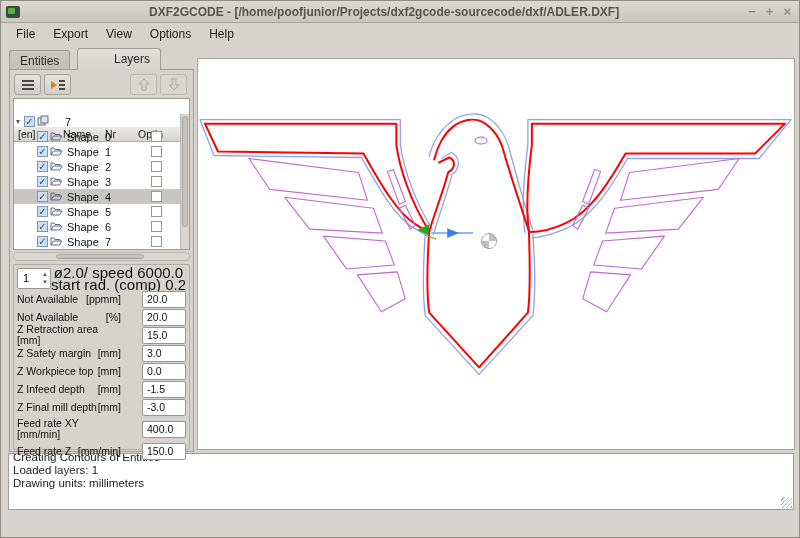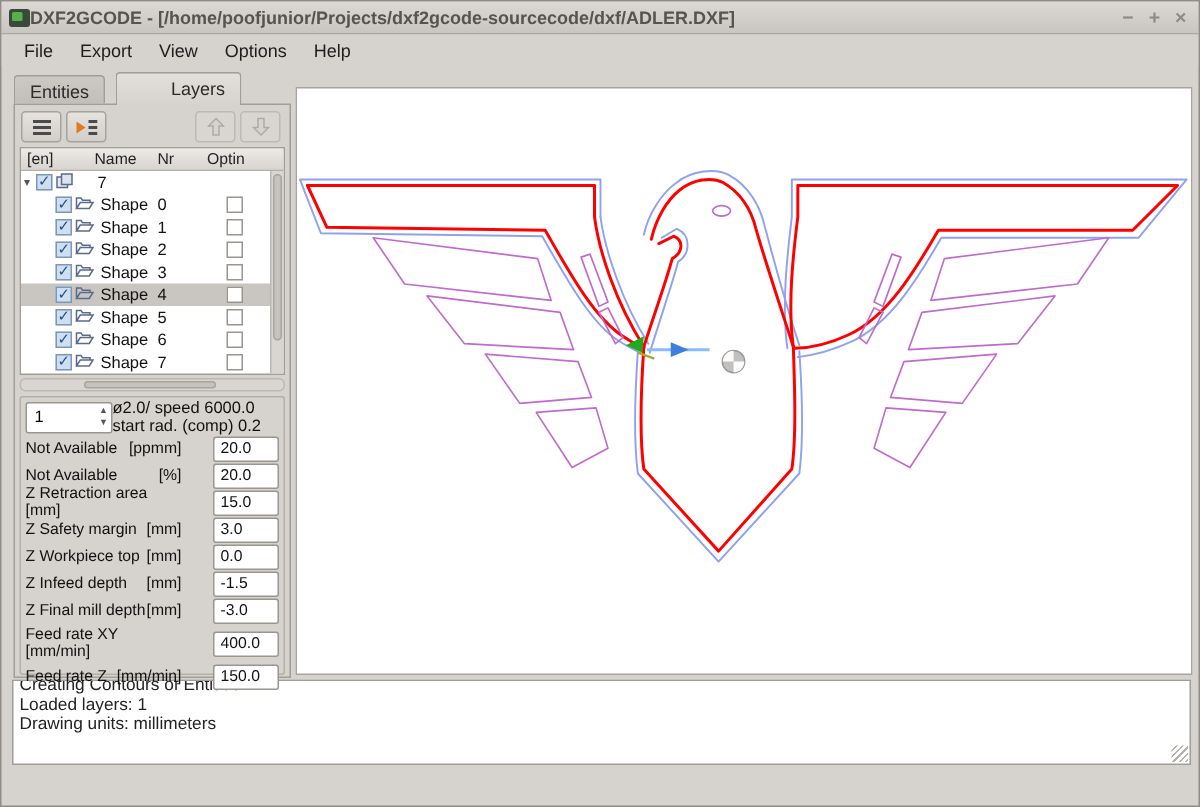--- a/index.html
+++ b/index.html
@@ -5,21 +5,21 @@
   html,body{margin:0;padding:0;background:#777;font-family:"Liberation Sans","DejaVu Sans",sans-serif;}
   *{box-sizing:border-box;}
   #window{position:relative;width:800px;height:538px;background:#d6d2cd;border:1px solid #8f8b85;overflow:hidden;}
 
   
   .titlebar{position:absolute;left:0;top:0;width:100%;height:22px;
     background:linear-gradient(#dcd9d5,#c9c5c0);border-bottom:1px solid #aaa69f;
     display:flex;align-items:center;}
   .appicon{width:14px;height:12px;margin-left:5px;background:#3a4a3a;border-radius:2px;position:relative;flex:0 0 auto;}
   .appicon:after{content:"";position:absolute;left:2px;top:2px;width:7px;height:6px;background:#57b04a;border-radius:1px;}
-  .title-text{flex:1;font-size:12px;font-weight:700;color:#57534e;white-space:nowrap;overflow:hidden;}
+  .title-text{flex:1;text-align:center;font-size:12px;font-weight:700;color:#57534e;white-space:nowrap;overflow:hidden;}
   .winbtns{display:flex;gap:10px;margin-right:8px;color:#8e8a84;font-size:13px;font-weight:700;}
   .winbtns span{cursor:default;line-height:20px;}
 
   
   .menubar{position:absolute;left:0;top:22px;width:100%;height:21px;display:flex;align-items:center;padding-left:6px;background:#d6d2cd;}
   .menu-item{font-size:12px;color:#1d1d1d;padding:0 9px;}
 
   
   .tab{position:absolute;font-size:12px;color:#2b2b2b;border:1px solid #a19d97;border-bottom:none;
     padding:3px 10px 2px;border-radius:3px 3px 0 0;}
@@ -29,21 +29,21 @@
   .pane{position:absolute;left:8px;top:68px;width:185px;height:383px;border:1px solid #a19d97;background:#d6d2cd;z-index:2;}
 
   
   .tbtn{position:absolute;top:4px;width:27px;height:21px;border:1px solid #a6a29c;border-radius:3px;
     background:linear-gradient(#e6e3df,#d2cec9);display:flex;align-items:center;justify-content:center;}
   .tbtn.disabled{background:#d9d5d0;border-color:#bdb9b3;}
 
   
   .tree{position:absolute;left:3px;top:28px;width:177px;height:152px;background:#fff;border:1px solid #a19d97;overflow:hidden;}
   .thead{position:relative;height:15px;background:linear-gradient(#eceae7,#d8d4cf);border-bottom:1px solid #b3afa9;
-    font-size:10.5px;color:#222;}
+    font-size:10.5px;color:#222;margin-top:28px;}
   .thead span{position:absolute;top:1px;}
   .th-en{left:4px;} .th-name{left:49px;} .th-nr{left:91px;} .th-opt{left:124px;width:46px;overflow:hidden;white-space:nowrap;}
   .trows{position:absolute;left:0;top:15px;right:9px;bottom:0;}
   .trow{position:relative;height:15px;font-size:11px;color:#111;display:flex;align-items:center;}
   .trow.selected{background:#c9c6c2;}
   .cb{width:11px;height:11px;border:1px solid #7e97b5;background:#cfdff2;flex:0 0 auto;
     font-size:10px;line-height:9px;text-align:center;color:#1d4e89;font-weight:700;}
   .cb.un{background:#fff;border-color:#9a968f;}
   .expander{width:8px;font-size:8px;color:#555;margin-left:2px;flex:0 0 auto;}
   .ticon{margin:0 2px;flex:0 0 auto;}
@@ -55,21 +55,21 @@
   .hscroll{position:absolute;left:3px;top:182px;width:177px;height:9px;background:#d9d5d1;border:1px solid #bcb8b2;border-radius:4px;}
   .hthumb{position:absolute;top:1px;left:42px;width:88px;height:5px;background:#c6c2bc;border:1px solid #a8a49e;border-radius:3px;}
 
   
   .params{position:absolute;left:3px;top:194px;width:177px;height:186px;border:1px solid #b3afa9;border-radius:2px;
     padding:2px 3px;display:flex;flex-direction:column;}
   .spinrow{display:flex;height:26px;align-items:center;}
   .spinbox{width:58px;height:21px;background:#fff;border:1px solid #9a968f;border-radius:2px;position:relative;
     font-size:11px;padding:3px 0 0 5px;}
   .spinarrows{position:absolute;right:2px;top:1px;font-size:6px;line-height:8px;color:#555;text-align:center;}
-  .spininfo{flex:1;text-align:left;font-size:11px;line-height:11.5px;color:#111;white-space:nowrap;}
+  .spininfo{flex:1;text-align:center;font-size:15px;line-height:11.5px;color:#111;white-space:nowrap;}
   .frow{display:flex;align-items:center;height:18px;}
   .frow.tall{height:26px;}
   .flabel{width:104px;display:flex;justify-content:space-between;font-size:10.5px;color:#111;line-height:11px;flex-wrap:wrap;}
   .finput{margin-left:21px;flex:1;height:17px;background:#fff;border:1px solid #9a968f;border-radius:2px;
     font-size:10.5px;padding:0 0 0 4px;font-family:inherit;color:#111;min-width:0;}
 
   
   .canvas{position:absolute;left:196px;top:57px;width:598px;height:392px;background:#fff;border:1px solid #a8a49e;}
   .canvas svg{display:block;width:100%;height:100%;}
 

